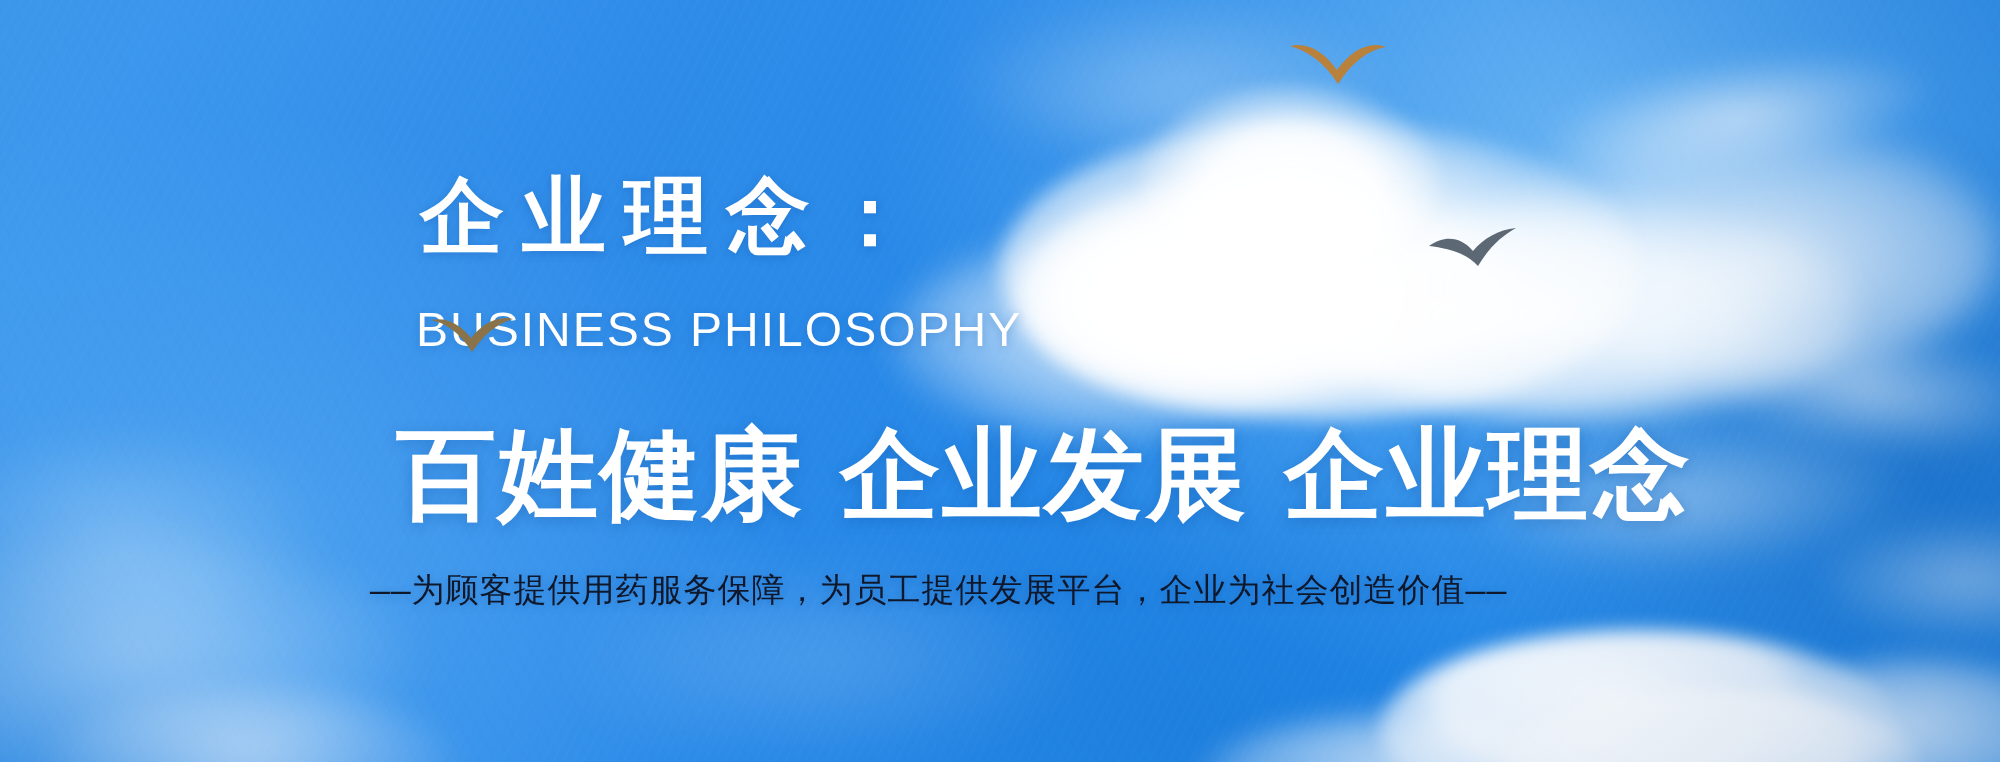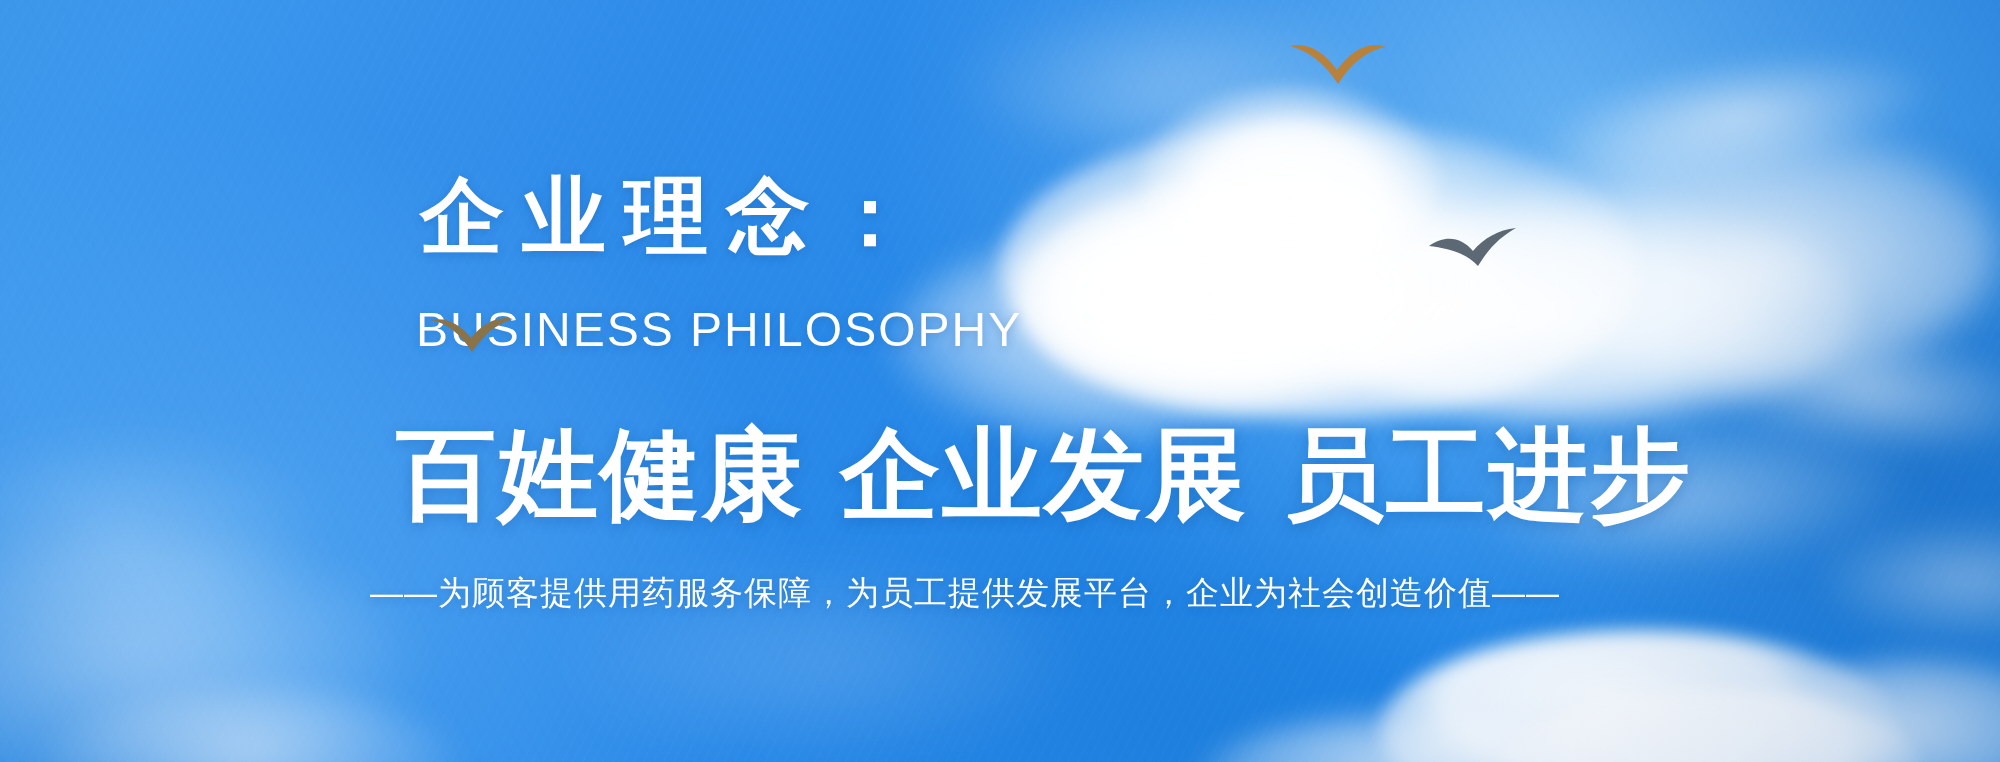--- a/index.html
+++ b/index.html
@@ -167,25 +167,25 @@
     color:#ffffff;
     line-height:1;
     white-space:nowrap;
     text-shadow:0 3px 14px rgba(10,70,150,.30);
   }
   .headline .gap { display:inline-block; width:36px; }
 
   .tagline {
     position:absolute;
     left:370px; top:568px;
-    font-family:Liberation Sans, sans-serif;
+    font-family:Liberation Mono, monospace;
     font-size:33px;
     font-weight:400;
     letter-spacing:1px;
-    color:#ffffff;
+    color:#0f172a;
     line-height:1;
     white-space:nowrap;
     text-shadow:0 2px 8px rgba(10,70,150,.30);
   }
 </style>
 </head>
 <body>
 
 <div id="banner">
 
@@ -224,21 +224,21 @@
     <path d="M1 22 C18 10 34 14 45 27 C56 14 70 6 88 4 C74 12 62 22 50 42 C37 28 18 24 1 22 Z" fill="#5c6874"></path>
   </svg>
 
   <div class="content">
 
     <div class="eyebrow">企业理念：</div>
 
     <div class="eyebrow-en">BUSINESS PHILOSOPHY</div>
 
     <div class="headline">
-      <span>百姓健康</span><span class="gap"></span><span>企业发展</span><span class="gap"></span><span>员工进步</span>
+      <span>百姓健康</span><span class="gap"></span><span>企业发展</span><span class="gap"></span><span>企业理念</span>
     </div>
 
     <div class="tagline">——为顾客提供用药服务保障，为员工提供发展平台，企业为社会创造价值——</div>
   </div>
 
   <svg class="bird" style="left:430px; top:314px; width:84px; height:40px;" viewBox="0 0 84 40">
     <path d="M1 6 C16 3 30 10 41 24 C52 10 68 1 83 5 C68 9 55 19 42 38 C30 19 16 9 1 6 Z" fill="#8a7348"></path>
   </svg>
 
 </div>

